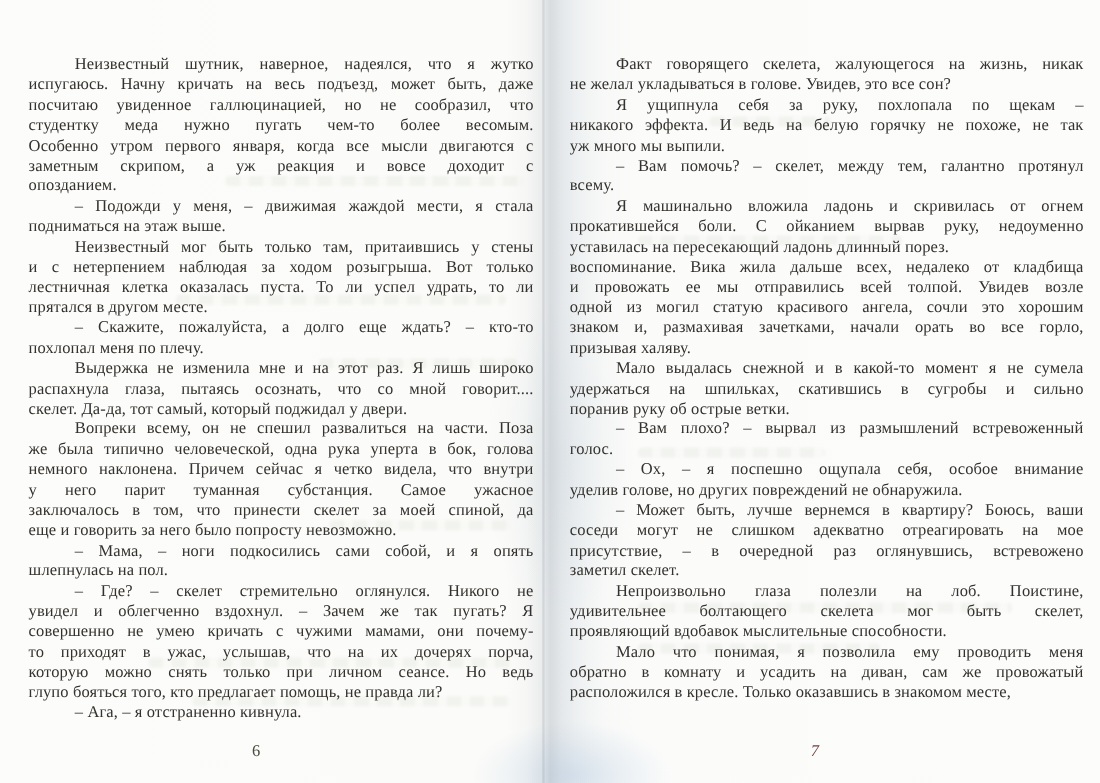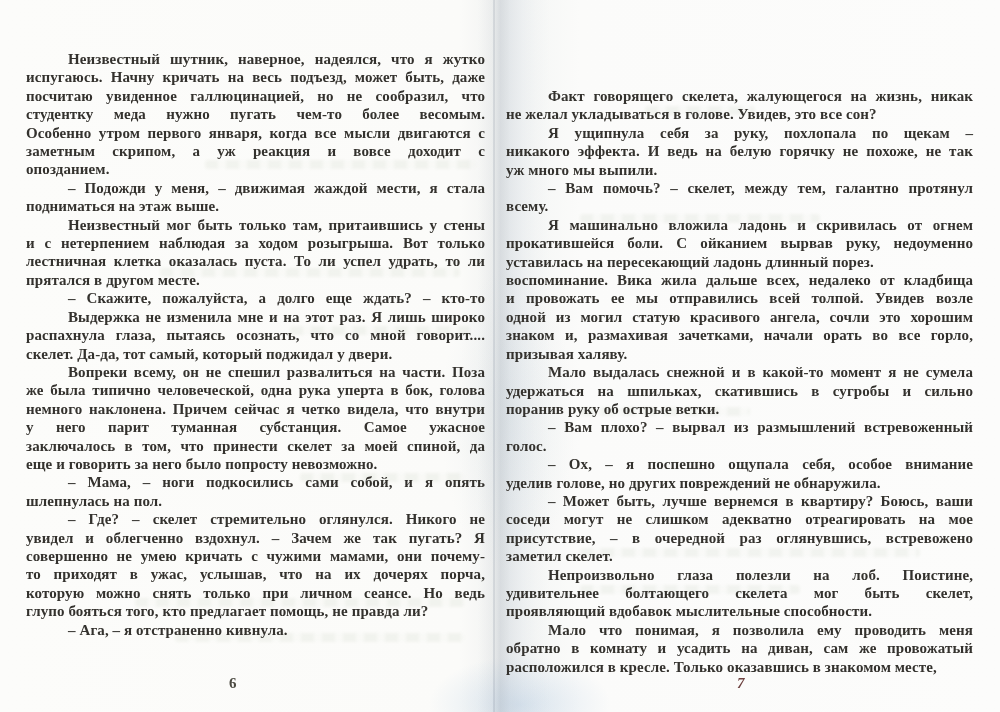--- a/index.html
+++ b/index.html
@@ -31,32 +31,32 @@
       rgba(186,200,214,0) 100%);
     pointer-events: none;
   }
   .gutter::after {
     content: "";
     position: absolute;
     left: 15px; top: 0;
     width: 2px; height: 100%;
     background: rgba(108,120,136,0.16);
   }
-  .page { position: absolute; top: 0; height: 712px; font-weight: bold; }
+  .page { position: absolute; top: 0; height: 712px; }
   .page.left  { left: 0;    width: 500px; }
   .page.right { left: 500px; width: 500px; }
   .text-block {
     position: absolute;
     top: 50px;
     font-size: 15px;
     line-height: 18.4px;
     letter-spacing: 0.1px;
   }
   .page.left  .text-block { left: 26px;  width: 459px; }
-  .page.right .text-block { left: 6px;  width: 467px; margin-top: 37px; }
+  .page.right .text-block { left: 18px;  width: 467px; }
   .para { margin: 0; }
   .line {
     text-align: justify;
     text-align-last: justify;
     white-space: nowrap;
   }
   .line.last { text-align-last: auto; white-space: normal; }
   .line.first { padding-left: 42px; }
   .line.first.last { text-align-last: auto; }
   .page-number {
@@ -115,20 +115,21 @@
           <div class="line last">подниматься на этаж выше.</div>
         </div>
         <div class="para">
           <div class="line first">Неизвестный мог быть только там, притаившись у стены</div>
           <div class="line">и с нетерпением наблюдая за ходом розыгрыша. Вот только</div>
           <div class="line">лестничная клетка оказалась пуста. То ли успел удрать, то ли</div>
           <div class="line last">прятался в другом месте.</div>
         </div>
         <div class="para">
           <div class="line first">– Скажите, пожалуйста, а долго еще ждать? – кто-то</div>
+          <div class="line last">похлопал меня по плечу.</div>
         </div>
         <div class="para">
           <div class="line first">Выдержка не изменила мне и на этот раз. Я лишь широко</div>
           <div class="line">распахнула глаза, пытаясь осознать, что со мной говорит....</div>
           <div class="line last">скелет. Да-да, тот самый, который поджидал у двери.</div>
         </div>
         <div class="para">
           <div class="line first">Вопреки всему, он не спешил развалиться на части. Поза</div>
           <div class="line">же была типично человеческой, одна рука уперта в бок, голова</div>
           <div class="line">немного наклонена. Причем сейчас я четко видела, что внутри</div>

